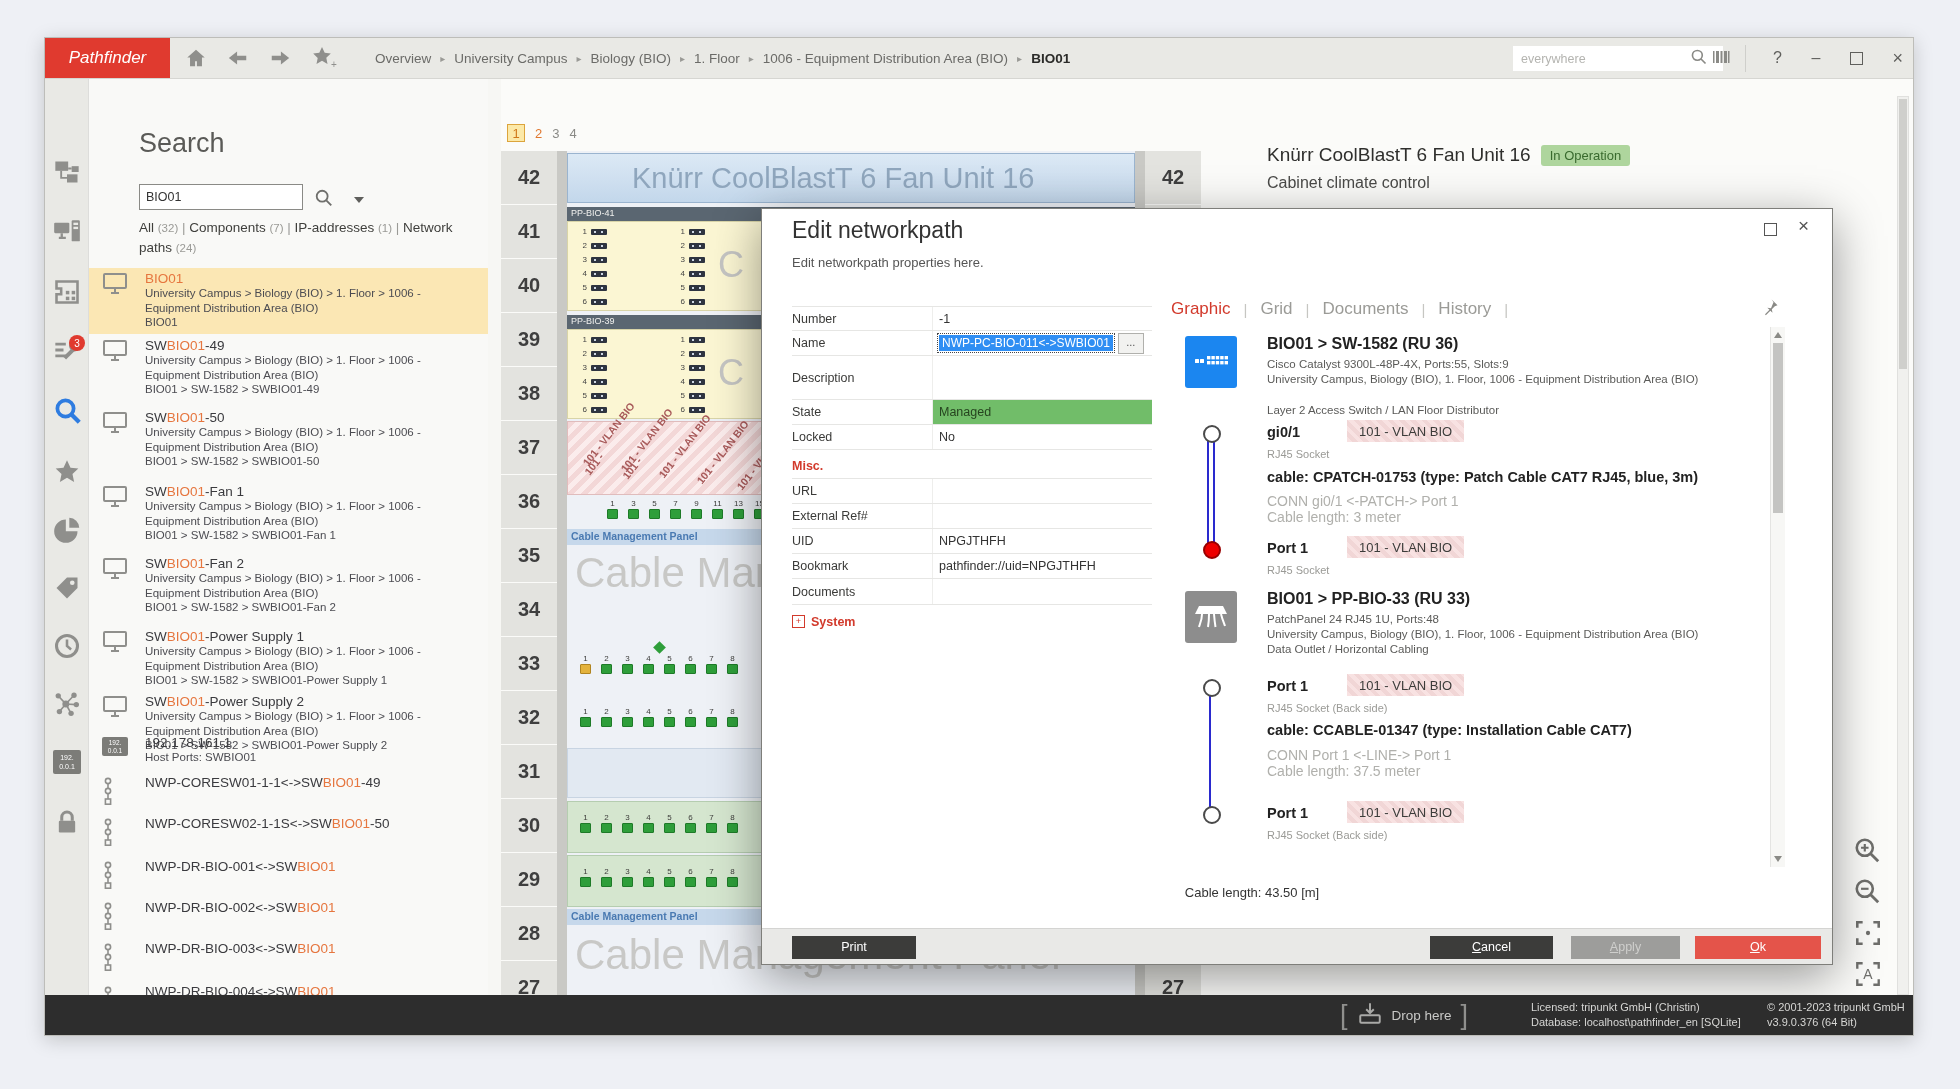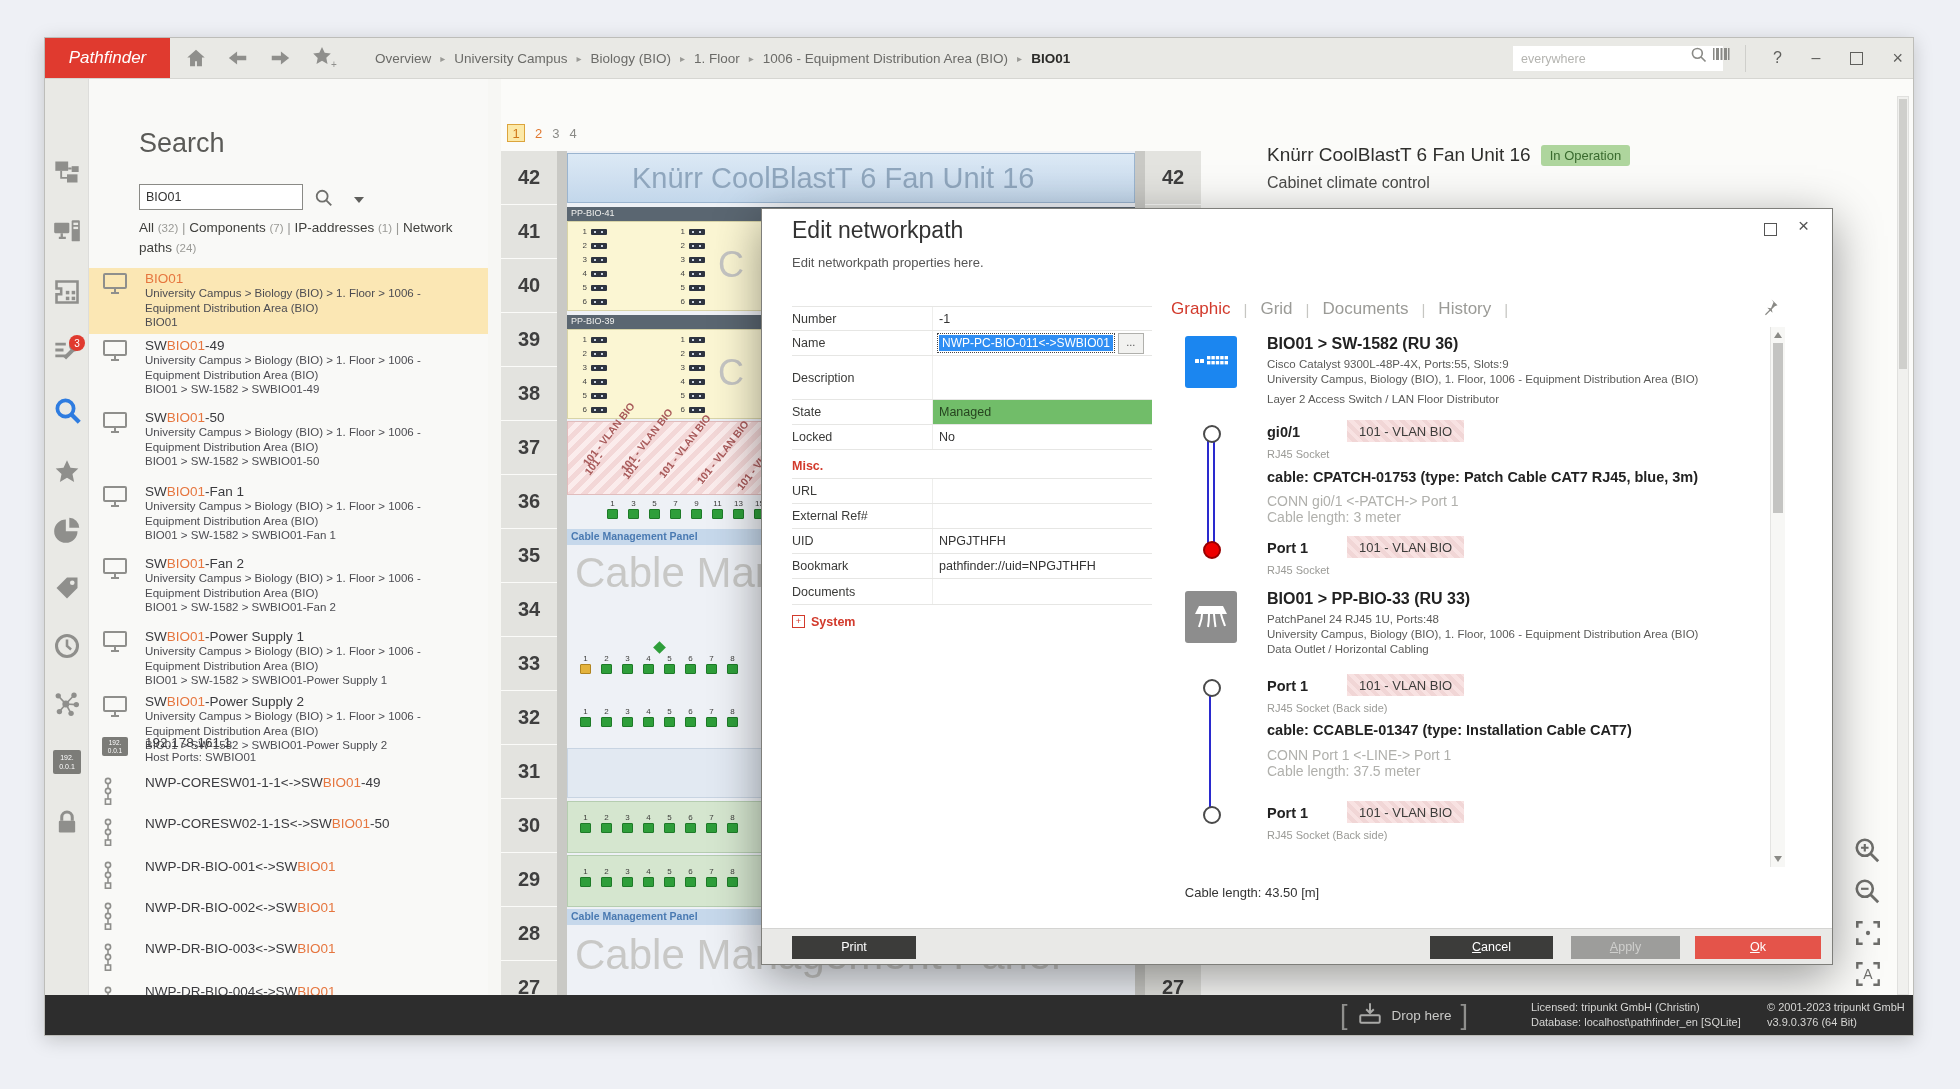--- a/index.html
+++ b/index.html
@@ -7,21 +7,21 @@
   .app{position:absolute;left:44px;top:37px;width:1868px;height:997px;background:#f7f7f4;border:1px solid #bdbdb9;box-shadow:0 4px 18px rgba(0,0,0,.18);}
 
   
   .topbar{position:absolute;left:0;top:0;width:100%;height:40px;background:#e9e9e5;border-bottom:1px solid #d6d6d2;z-index:5;}
   .logo{position:absolute;left:0;top:0;width:125px;height:40px;background:#e03a2f;color:#fff;font-size:17px;display:flex;align-items:center;justify-content:center;font-style:italic;}
   .navbtns{position:absolute;left:140px;top:0;height:40px;display:flex;align-items:center;gap:20px;}
   .navbtns svg{display:block;}
   .crumbs{position:absolute;left:330px;top:0;height:40px;display:flex;align-items:center;font-size:13.5px;color:#6b6b68;white-space:nowrap;}
   .crumb.last{color:#2b2b29;font-weight:700;}
   .crumb-sep{color:#9a9a96;font-size:10px;margin:0 9px;}
-  .tb-search{position:absolute;left:1468px;top:8px;width:210px;height:25px;background:#fff;display:flex;}
+  .tb-search{position:absolute;left:1468px;top:8px;width:210px;height:25px;background:#fff;display:flex;align-items:center;}
   .tb-search input{flex:1;border:0;outline:0;font-size:12.5px;color:#444;padding:0 8px;background:transparent;font-family:inherit;}
   .tb-search input::placeholder{color:#b4b4b0;}
   .tb-sep{position:absolute;left:1700px;top:7px;width:1px;height:27px;background:#cfcfcb;}
   .winbtns{position:absolute;left:1720px;top:0;width:146px;height:40px;display:flex;align-items:center;justify-content:space-between;padding:0 8px;color:#5f5f5c;box-sizing:border-box;}
   .winbtn{font-size:16px;color:#5f5f5c;text-align:center;}
   .maxbox{width:11px;height:11px;border:1.5px solid #5f5f5c;}
 
   
   .rail{position:absolute;left:0;top:40px;width:43px;height:917px;background:#e9e9e5;border-right:1px solid #dddddb;z-index:4;}
   .rail-ic{position:absolute;left:8px;width:28px;height:28px;}
@@ -910,21 +910,21 @@
               <rect x="21.4" y="20" width="3.4" height="3.4"></rect>
               <rect x="25.8" y="20" width="3.4" height="3.4"></rect>
               <rect x="30.2" y="20" width="3.4" height="3.4"></rect>
               <rect x="34.6" y="20" width="3.4" height="3.4"></rect>
             </g>
           </svg>
     </div>
     <div class="node-title" style="left:505px;top:126px">BIO01 &gt; SW-1582 (RU 36)</div>
     <div class="node-line" style="left:505px;top:149px">Cisco Catalyst 9300L-48P-4X, Ports:55, Slots:9</div>
     <div class="node-line" style="left:505px;top:164px">University Campus, Biology (BIO), 1. Floor, 1006 - Equipment Distribution Area (BIO)</div>
-    <div class="node-line" style="left:505px;top:184px">Layer 2 Access Switch / LAN Floor Distributor</div>
+    <div class="node-line" style="left:505px;top:195px">Layer 2 Access Switch / LAN Floor Distributor</div>
 
     <div class="circ" style="left:441px;top:216px"></div>
     <div class="port-name" style="left:505px;top:215px">gi0/1</div>
     <div class="vlan" style="left:585px;top:211px">101 - VLAN BIO</div>
     <div class="port-sub" style="left:505px;top:239px">RJ45 Socket</div>
 
     <div class="dline" style="left:445px;top:231px;height:106px"></div>
     <div class="cable-title" style="left:505px;top:260px">cable: CPATCH-01753 (type: Patch Cable CAT7 RJ45, blue, 3m)</div>
     <div class="cable-line" style="left:505px;top:284px">CONN gi0/1 &lt;-PATCH-&gt; Port 1</div>
     <div class="cable-line" style="left:505px;top:300px">Cable length: 3 meter</div>

